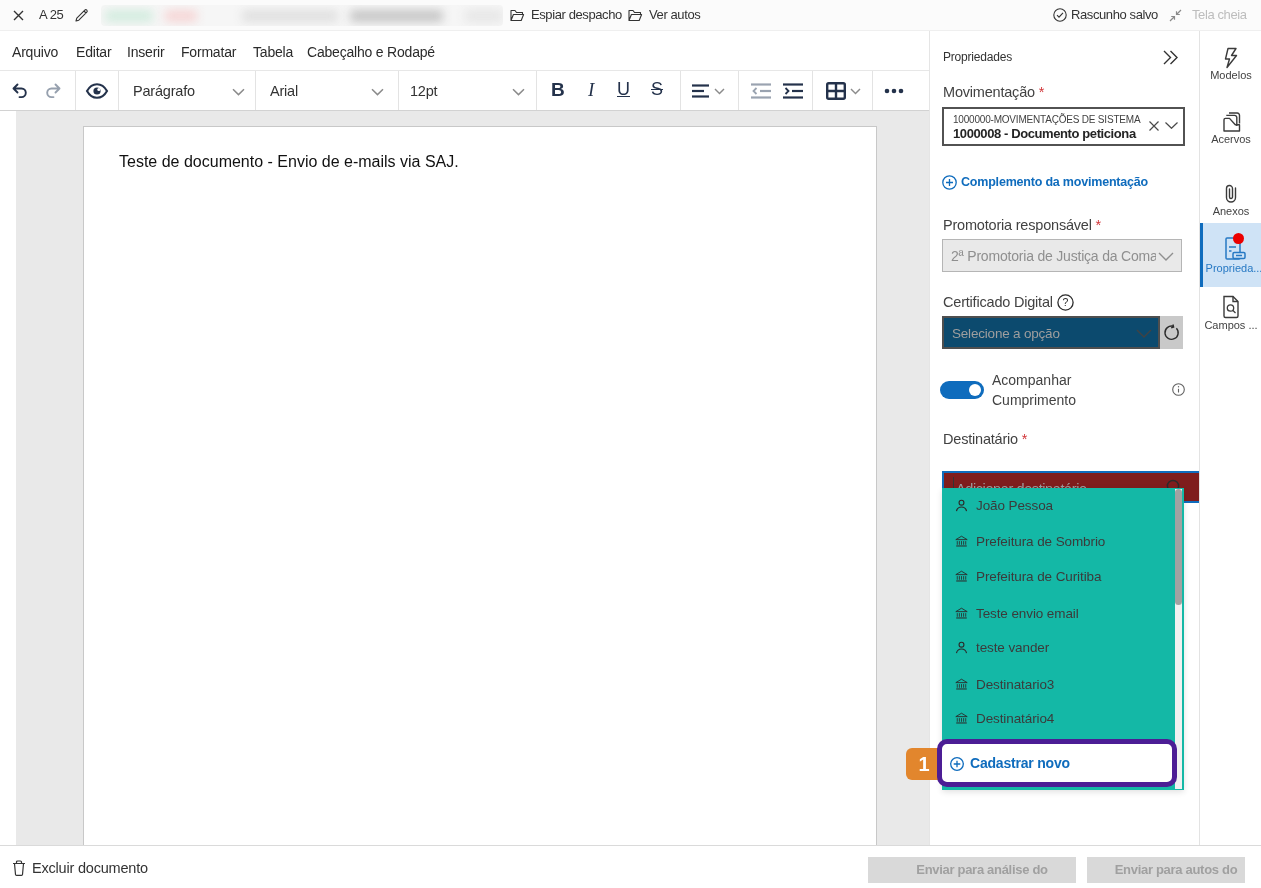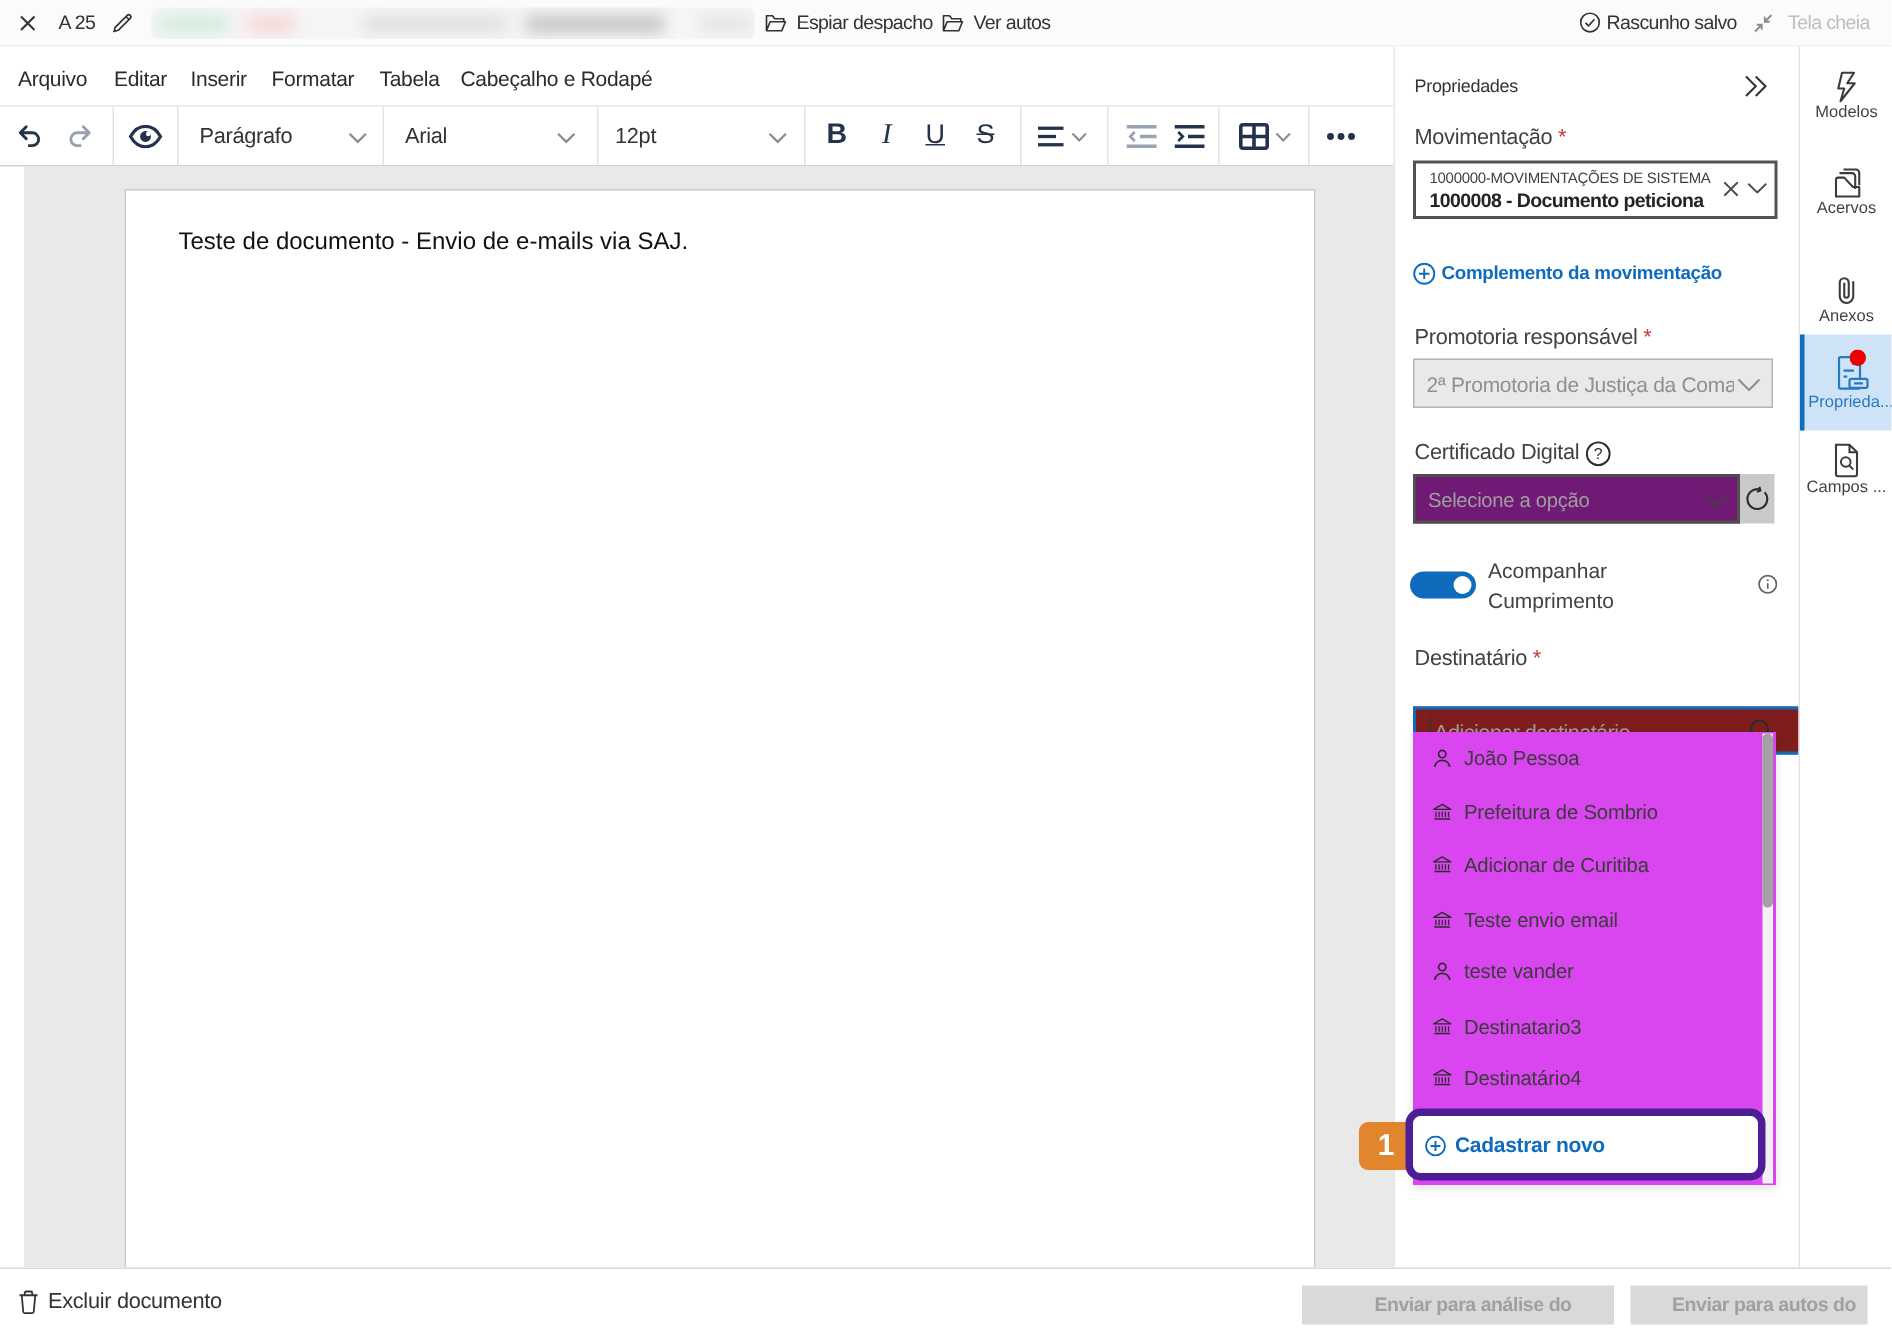--- a/index.html
+++ b/index.html
@@ -222,21 +222,21 @@
     <svg style="position:absolute;left:215px;top:12px" width="16" height="9" viewBox="0 0 16 9">
         <path d="M1 1 L8 8 L15 1" stroke="#8f8f8f" stroke-width="1.4" fill="none"></path>
       </svg>
   </div>
 
   <span class="sb lbl" style="left:13px;top:263px">Certificado Digital</span>
   <svg class="sb" style="left:127px;top:263px" width="17" height="17" viewBox="0 0 17 17">
       <circle cx="8.5" cy="8.5" r="7.6" stroke="#2b2b2b" stroke-width="1.3" fill="none"></circle>
       <text x="8.5" y="12.2" text-anchor="middle" font-size="10.5" fill="#2b2b2b" font-family="Liberation Sans">?</text>
     </svg>
-  <div class="sb" style="left:12px;top:285px;width:218px;height:33px;border:2px solid #4f4f4f;background:#701a75">
+  <div class="sb" style="left:12px;top:285px;width:218px;height:33px;border:2px solid #4f4f4f;background:#0c4a6e">
     <div style="position:absolute;left:8px;top:8px;font-size:13.5px;letter-spacing:-0.2px;color:#9e9e9e">Selecione a opção</div>
     <svg style="position:absolute;left:192px;top:11px" width="16" height="9" viewBox="0 0 16 9">
         <path d="M1 1 L8 8 L15 1" stroke="#424242" stroke-width="1.4" fill="none"></path>
       </svg>
   </div>
   <div class="sb" style="left:230px;top:285px;width:23px;height:33px;background:#c9c9c9">
     <svg style="position:absolute;left:3px;top:8px" width="17" height="17" viewBox="0 0 17 17">
         <path d="M10.2 2.3 A6.6 6.6 0 1 0 13.4 4.2" stroke="#2b2b2b" stroke-width="1.4" fill="none"></path>
         <path d="M9.9 0.5 L10.6 3 L8.2 3.9" stroke="#2b2b2b" stroke-width="1.4" fill="none"></path>
       </svg>
@@ -255,21 +255,21 @@
   <span class="sb lbl" style="left:13px;top:400px">Destinatário <span class="req">*</span></span>
   <div class="sb" style="left:12px;top:440px;width:288px;height:32px;border:2px solid #0f6cbd;background:#7f1d1d">
     <div style="position:absolute;left:9px;top:4px;width:1px;height:20px;background:#333"></div>
     <div style="position:absolute;left:12px;top:8px;font-size:14.5px;letter-spacing:-0.4px;color:#9e9e9e">Adicionar destinatário</div>
     <svg style="position:absolute;left:219px;top:6px" width="17" height="17" viewBox="0 0 17 17">
         <circle cx="10" cy="7" r="5.6" stroke="#2b2b2b" stroke-width="1.5" fill="none"></circle>
         <path d="M5.8 11.2 L1 16" stroke="#2b2b2b" stroke-width="1.5"></path>
       </svg>
   </div>
 
-  <div class="sb" style="left:12px;top:457px;width:242px;height:302px;background:#d946ef;box-shadow:0 2px 6px rgba(0,0,0,0.12)">
+  <div class="sb" style="left:12px;top:457px;width:242px;height:302px;background:#14b8a6;box-shadow:0 2px 6px rgba(0,0,0,0.12)">
     <div style="position:absolute;right:2px;top:1px;width:7px;height:300px;background:#f1f1f1"></div>
     <div style="position:absolute;right:2px;top:1px;width:7px;height:116px;background:#a2a2a2;border-radius:3.5px"></div>
     <div class="li" style="top:8px">
         <svg class="person" viewBox="0 0 16 16">
           <circle cx="8" cy="4.6" r="3" stroke="#2b2b2b" stroke-width="1.4" fill="none"></circle>
           <path d="M1.8 15 a6.3 6.3 0 0 1 12.4 0" stroke="#2b2b2b" stroke-width="1.4" fill="none"></path>
         </svg>
         <span>João Pessoa</span>
       </div>
     <div class="li" style="top:44px">
@@ -279,21 +279,21 @@
           <path d="M1.5 13 H14.5" stroke="#2b2b2b" stroke-width="1.3"></path>
         </svg>
         <span>Prefeitura de Sombrio</span>
       </div>
     <div class="li" style="top:79px">
         <svg class="bank" viewBox="0 0 16 15">
           <path d="M1 5.2 L8 1 L15 5.2 Z" stroke="#2b2b2b" stroke-width="1.1" fill="none" stroke-linejoin="round"></path>
           <path d="M2.8 7 V11.5 M5.4 7 V11.5 M8 7 V11.5 M10.6 7 V11.5 M13.2 7 V11.5" stroke="#2b2b2b" stroke-width="1.05"></path>
           <path d="M1.5 13 H14.5" stroke="#2b2b2b" stroke-width="1.3"></path>
         </svg>
-        <span>Adicionar de Curitiba</span>
+        <span>Prefeitura de Curitiba</span>
       </div>
     <div class="li" style="top:116px">
         <svg class="bank" viewBox="0 0 16 15">
           <path d="M1 5.2 L8 1 L15 5.2 Z" stroke="#2b2b2b" stroke-width="1.1" fill="none" stroke-linejoin="round"></path>
           <path d="M2.8 7 V11.5 M5.4 7 V11.5 M8 7 V11.5 M10.6 7 V11.5 M13.2 7 V11.5" stroke="#2b2b2b" stroke-width="1.05"></path>
           <path d="M1.5 13 H14.5" stroke="#2b2b2b" stroke-width="1.3"></path>
         </svg>
         <span>Teste envio email</span>
       </div>
     <div class="li" style="top:150px">

